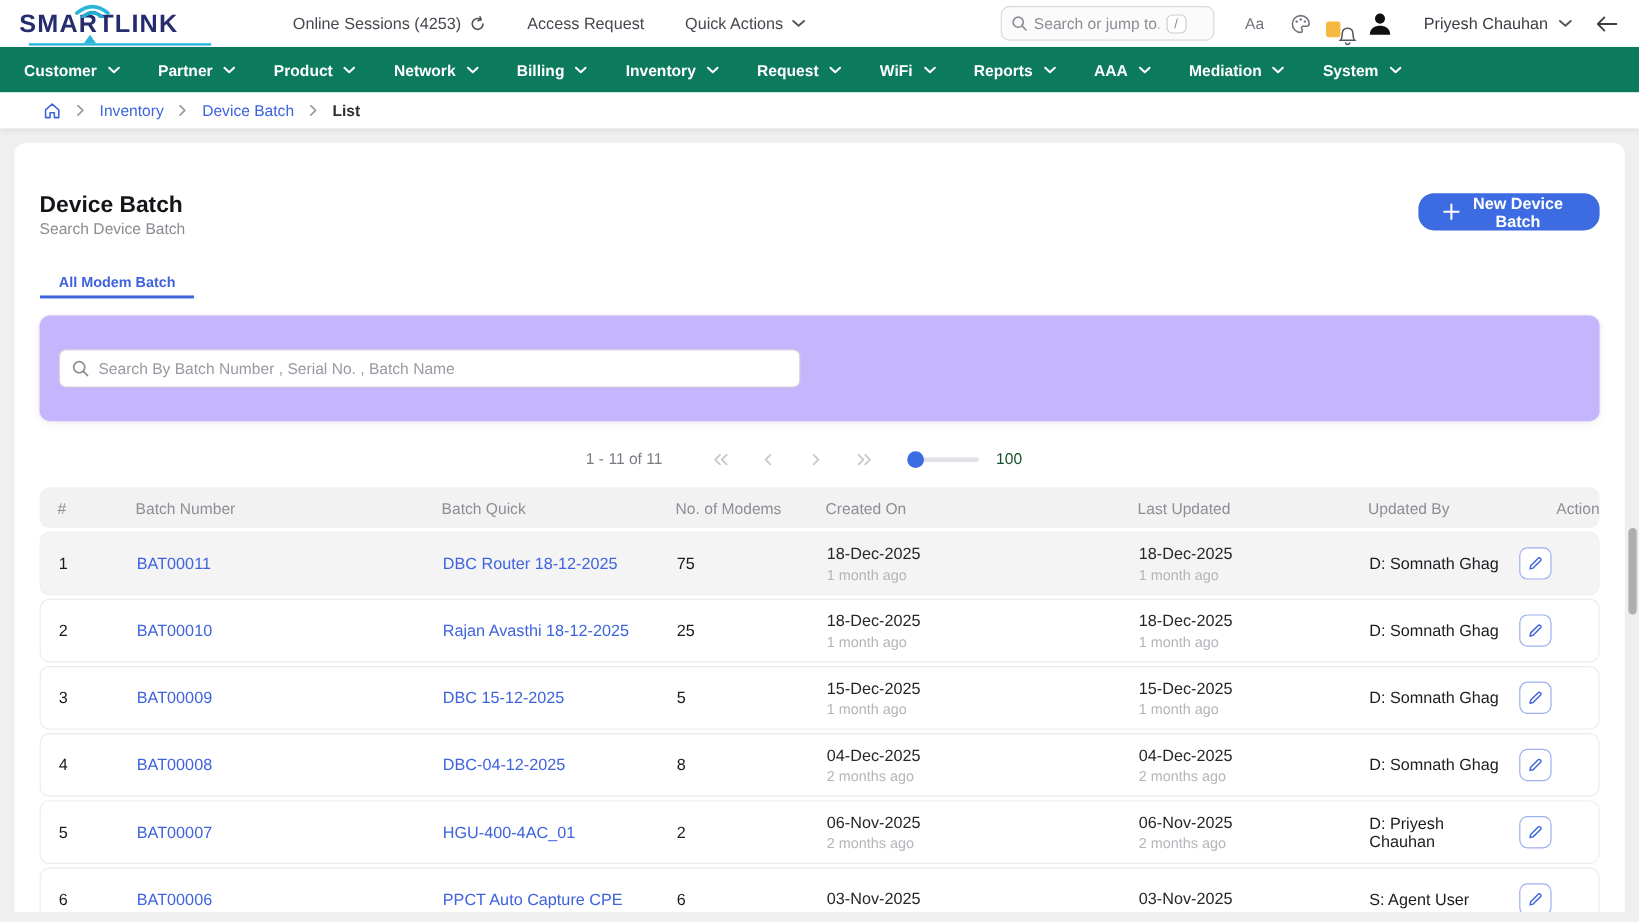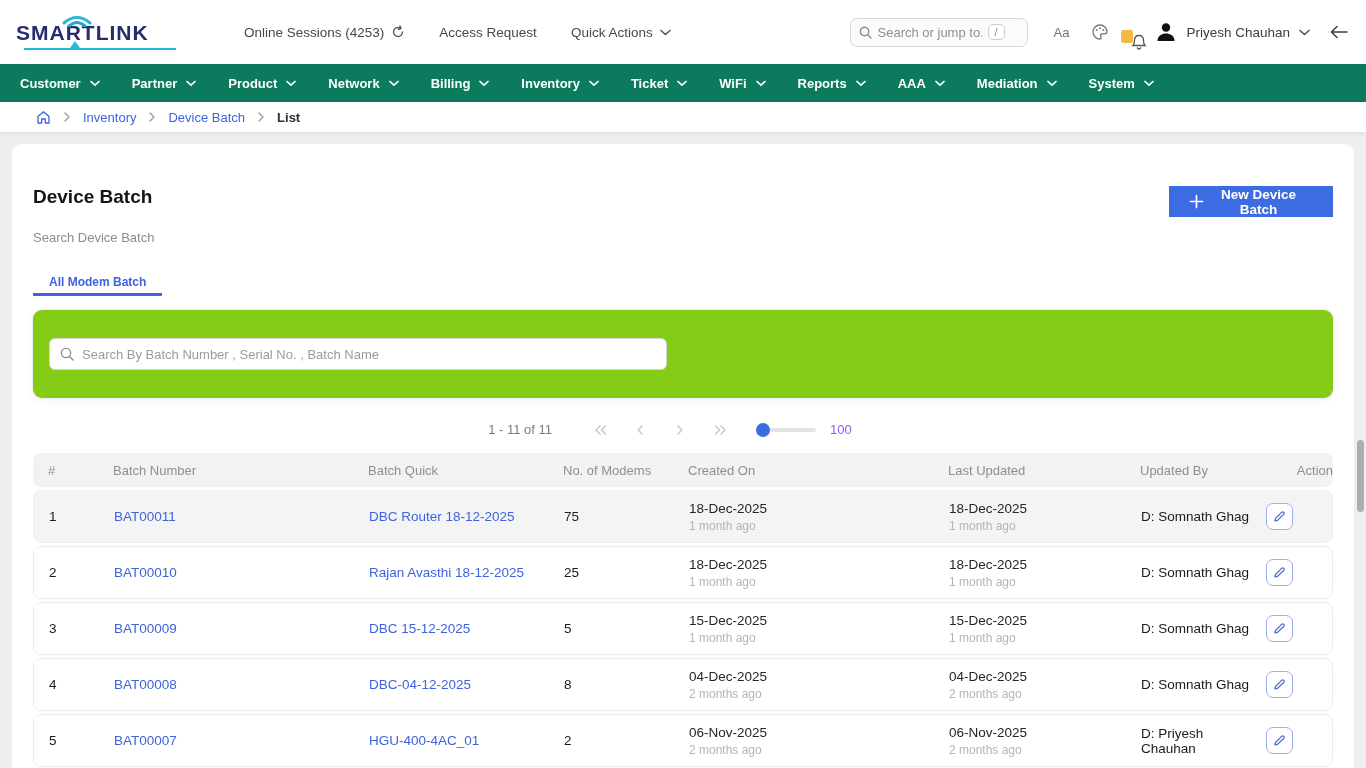--- a/index.html
+++ b/index.html
@@ -11,72 +11,72 @@
     --gray:#5f5f66;
     --lightgray:#b4b4ba;
     --pagebg:#efeff0;
   }
   *{box-sizing:border-box;margin:0;padding:0;}
   html,body{width:1366px;height:768px;overflow:hidden;background:var(--pagebg);
     font-family:"Liberation Sans","DejaVu Sans",sans-serif;color:var(--ink);}
   svg{display:block;}
 
   
-  .topbar{height:64px;background:#fff;display:flex;align-items:center;padding:0 18px 0 14px;position:relative;z-index:5;}
+  .topbar{height:39px;background:#fff;display:flex;align-items:center;padding:0 18px 0 14px;position:relative;z-index:5;}
   .logo{position:relative;width:200px;height:40px;margin-right:30px;cursor:pointer;}
   .logo-text{font-size:21px;font-weight:800;letter-spacing:1px;color:#262c6e;position:absolute;left:2px;top:9px;}
   .logo-wifi{position:absolute;left:46px;top:-1px;}
   .logo-line{position:absolute;left:10px;top:36px;width:152px;height:2px;background:#2ab6d9;}
   .logo-arrow{position:absolute;left:56px;top:29px;width:0;height:0;border-left:5px solid transparent;border-right:5px solid transparent;border-bottom:7px solid #2ab6d9;}
   .top-item{font-size:13.5px;color:#474750;margin-right:34px;display:flex;align-items:center;gap:7px;white-space:nowrap;cursor:pointer;}
   .searchbox{margin-left:auto;width:178px;height:29px;border:1px solid #d9d9de;border-radius:7px;background:#fbfbfc;display:flex;align-items:center;padding:0 8px;gap:6px;color:#8d8d95;}
   .searchbox input{border:none;outline:none;background:transparent;font-size:13px;width:104px;color:#55555e;font-family:inherit;}
   .searchbox input::placeholder{color:#8d8d95;}
   .slash-badge{border:1px solid #cdcdd4;border-radius:5px;font-size:11px;color:#8d8d95;padding:1px 6px;background:#fff;}
   .aa{font-size:13px;color:#73737b;margin:0 0 0 26px;cursor:pointer;}
   .icon-btn{margin-left:22px;cursor:pointer;position:relative;}
   .bell-wrap{width:20px;height:20px;position:relative;}
   .bell-badge{position:absolute;right:-2px;top:-2px;width:12px;height:13px;background:var(--yellow);border-radius:2px;}
   .bell-svg{position:absolute;left:0;top:2px;}
   .user{display:flex;align-items:center;gap:9px;margin-left:24px;cursor:pointer;}
-  .user-name{font-size:13.5px;color:#3c3c44;}
+  .user-name{font-size:13.5px;color:#3c3c44;margin-left:16px;}
   .back-arrow{margin-left:20px;cursor:pointer;}
 
   
   .navbar{height:38px;background:var(--green);display:flex;align-items:center;padding-left:20px;}
   .nav-item{display:flex;align-items:center;gap:9px;color:#fff;font-size:13px;font-weight:700;margin-right:32px;cursor:pointer;white-space:nowrap;}
 
   
   .crumbbar{height:30px;background:#fff;display:flex;align-items:center;padding-left:36px;gap:13px;box-shadow:0 2px 5px rgba(0,0,0,.07);position:relative;z-index:4;}
   .crumb-link{font-size:13px;color:var(--blue);cursor:pointer;}
   .crumb-current{font-size:13px;color:#2e2e35;font-weight:600;}
   .crumb-sep{color:#9a9aa2;font-size:11px;}
 
   
   .page{height:653px;padding:12px 12px 0 12px;overflow:hidden;}
   .card{background:#fff;border-radius:10px;min-height:860px;padding:0 21px;}
   .card-head{display:flex;justify-content:space-between;align-items:flex-start;padding-top:42px;}
   .page-title{font-size:19px;font-weight:700;color:#141419;}
-  .page-sub{font-size:13px;color:#8c8c93;margin-top:22px;}
-  .new-btn{background:var(--btn-blue);color:#fff;border:none;border-radius:0;height:31px;width:164px;display:flex;align-items:center;padding:0 20px;font-size:13.5px;font-weight:600;cursor:pointer;font-family:inherit;}
+  .page-sub{font-size:13px;color:#8c8c93;margin-top:0;}
+  .new-btn{background:var(--btn-blue);color:#fff;border:none;border-radius:13px;height:31px;width:151px;display:flex;align-items:center;padding:0 20px;font-size:13.5px;font-weight:600;cursor:pointer;font-family:inherit;}
   .new-btn .lbl{flex:1;text-align:center;}
   .tab{display:inline-block;margin-top:30px;padding:0 16px 4px 16px;font-size:12px;font-weight:600;color:var(--blue);border-bottom:3px solid var(--blue);border-radius:0 0 1px 1px;cursor:pointer;}
-  .filter-card{margin-top:14px;background:#84cc16;border-radius:9px;box-shadow:0 0 0 1px #f0f0f2,0 2px 8px rgba(0,0,0,.06);padding:28px 16px;}
+  .filter-card{margin-top:14px;background:#c4b5fd;border-radius:9px;box-shadow:0 0 0 1px #f0f0f2,0 2px 8px rgba(0,0,0,.06);padding:28px 16px;}
   .filter-input{width:618px;height:32px;border:1px solid #d4d4da;border-radius:6px;display:flex;align-items:center;gap:8px;padding:0 10px;background:#fff;}
   .filter-input input{border:none;outline:none;flex:1;font-size:13px;color:#55555e;font-family:inherit;}
   .filter-input input::placeholder{color:#9a9aa2;}
 
   
   .pag-row{margin-top:24px;display:flex;justify-content:center;align-items:center;padding-right:26px;}
   .pag-range{font-size:13px;color:#7a7a82;margin-right:28px;}
   .pag-btn{width:40px;display:flex;justify-content:center;color:#c6c6cc;cursor:pointer;}
   .slider{display:flex;align-items:center;margin-left:18px;}
   .slider-track{width:58px;height:4px;background:#e3e3e7;border-radius:2px;position:relative;}
   .slider-knob{position:absolute;left:-2px;top:-5px;width:14px;height:14px;border-radius:50%;background:var(--btn-blue);cursor:pointer;}
-  .pag-size{font-size:13px;color:#8b5cf6;margin-left:14px;}
+  .pag-size{font-size:13px;color:#14532d;margin-left:14px;}
 
   
   .table{margin-top:16px;}
   .trow{display:grid;grid-template-columns:65px 255px 195px 125px 260px 192px 116px auto;align-items:center;padding-left:15px;}
   .thead{height:34px;background:#f2f2f3;border-radius:8px;color:#8e8e95;font-size:13px;margin-bottom:3px;}
   .tbody-row{height:53px;background:#fff;border:1px solid #ececee;border-radius:8px;margin-bottom:3px;font-size:13.5px;}
   .tbody-row.hl{background:#f4f4f5;border-color:#f0f0f1;}
   .cell-link{color:var(--blue);cursor:pointer;}
   .date-main{color:#26262b;font-size:13.5px;}
   .date-ago{color:var(--lightgray);font-size:12px;margin-top:3px;}
@@ -201,21 +201,21 @@
   </div>
 
   <div class="nav-item">
     <span class="nav-label">Inventory</span>
     <svg width="10" height="7" viewBox="0 0 10 7">
         <path d="M1 1.5 L5 5.2 L9 1.5" stroke="#ffffff" stroke-width="1.7" fill="none" stroke-linecap="round" stroke-linejoin="round"></path>
       </svg>
   </div>
 
   <div class="nav-item">
-    <span class="nav-label">Ticket</span>
+    <span class="nav-label">Request</span>
     <svg width="10" height="7" viewBox="0 0 10 7">
         <path d="M1 1.5 L5 5.2 L9 1.5" stroke="#ffffff" stroke-width="1.7" fill="none" stroke-linecap="round" stroke-linejoin="round"></path>
       </svg>
   </div>
 
   <div class="nav-item">
     <span class="nav-label">WiFi</span>
     <svg width="10" height="7" viewBox="0 0 10 7">
         <path d="M1 1.5 L5 5.2 L9 1.5" stroke="#ffffff" stroke-width="1.7" fill="none" stroke-linecap="round" stroke-linejoin="round"></path>
       </svg>

